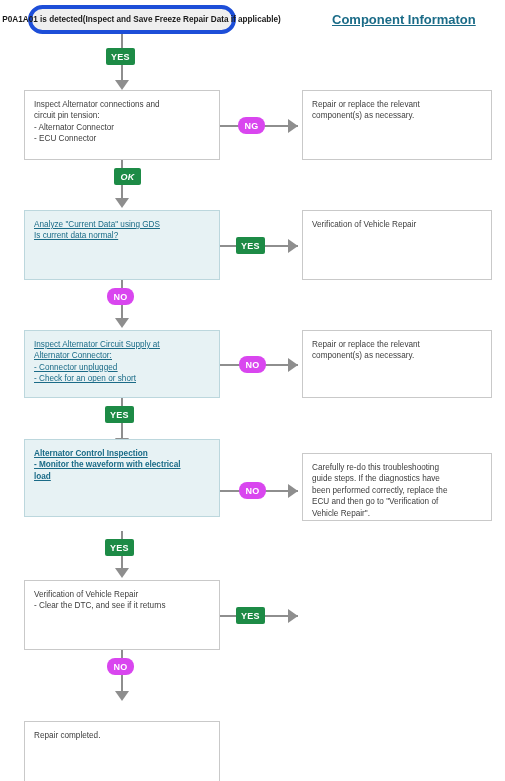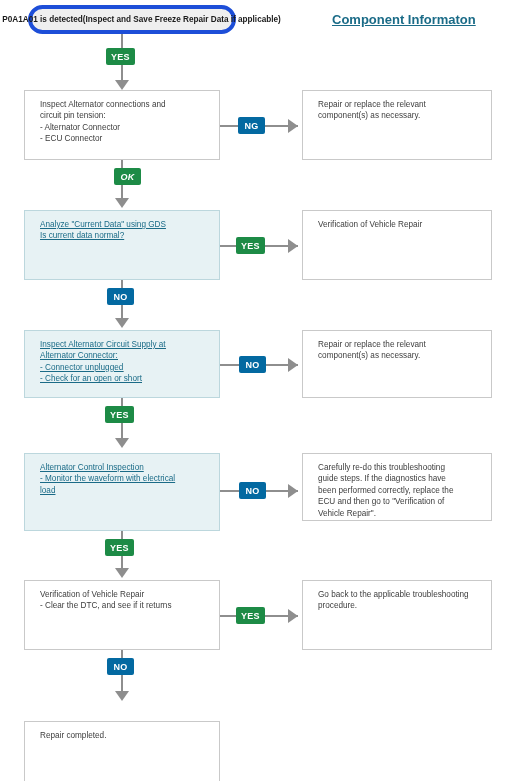--- a/index.html
+++ b/index.html
@@ -58,21 +58,21 @@
     cursor: pointer;
     white-space: nowrap;
   }
 
   
   .box {
     position: absolute;
     box-sizing: border-box;
     border: 1px solid #c9c9c9;
     background: #ffffff;
-    padding: 8px 15px;
+    padding: 8px 9px;
   }
   .box.left  { left: 24px;  width: 196px; }
   .box.right { left: 302px; width: 190px; }
 
   .box.highlight {
     background: #e7f2f4;
     border: 1px solid #bcd7dd;
   }
 
   .box .txt {
@@ -127,21 +127,21 @@
     font-size: 9px;
     font-weight: bold;
     color: #ffffff;
     letter-spacing: 0.3px;
     border-radius: 2px;
     height: 17px;
     min-width: 27px;
     padding: 0 5px;
   }
   .tag.green { background: #1d8b46; }
-  .tag.red   { background: #0369a1; }
+  .tag.red   { background: #d946ef; border-radius: 8px; }
 </style>
 </head>
 <body>
 
 <div class="canvas">
 
   <div class="start-node">
     <div class="line">DTC P0A1A01 is detected</div>
     <div class="line">(Inspect and Save Freeze Repair Data if applicable)</div>
   </div>
@@ -200,21 +200,21 @@
   </div>
   <div class="hline" style="left:220px; top:364px; width:78px;"></div>
   <div class="tag red" style="left:239px; top:356px;">NO</div>
   <div class="harrow" style="left:288px; top:358px;"></div>
 
   <div class="vline" style="left:121px; top:398px; height:14px;"></div>
   <div class="tag green" style="left:105px; top:406px;">YES</div>
   <div class="vline" style="left:121px; top:423px; height:17px;"></div>
   <div class="varrow" style="left:115px; top:438px;"></div>
 
-  <div class="box left highlight" style="top:453px; height:78px;">
+  <div class="box left highlight" style="top:439px; height:78px;font-weight:bold;">
     <div class="txt">Alternator Control Inspection
 - Monitor the waveform with electrical
 load</div>
   </div>
   <div class="box right" style="top:453px; height:68px;">
     <div class="txt">Carefully re-do this troubleshooting
 guide steps. If the diagnostics have
 been performed correctly, replace the
 ECU and then go to "Verification of
 Vehicle Repair".</div>
@@ -225,24 +225,20 @@
 
   <div class="vline" style="left:121px; top:531px; height:12px;"></div>
   <div class="tag green" style="left:105px; top:539px;">YES</div>
   <div class="vline" style="left:121px; top:556px; height:14px;"></div>
   <div class="varrow" style="left:115px; top:568px;"></div>
 
   <div class="box left" style="top:580px; height:70px;">
     <div class="txt">Verification of Vehicle Repair
 - Clear the DTC, and see if it returns</div>
   </div>
-  <div class="box right" style="top:580px; height:70px;">
-    <div class="txt">Go back to the applicable troubleshooting
-procedure.</div>
-  </div>
   <div class="hline" style="left:220px; top:615px; width:78px;"></div>
   <div class="tag green" style="left:236px; top:607px;">YES</div>
   <div class="harrow" style="left:288px; top:609px;"></div>
 
   <div class="vline" style="left:121px; top:650px; height:12px;"></div>
   <div class="tag red" style="left:107px; top:658px;">NO</div>
   <div class="vline" style="left:121px; top:675px; height:18px;"></div>
   <div class="varrow" style="left:115px; top:691px;"></div>
 
   <div class="box left" style="top:703px; height:68px;margin-top:18px;">

